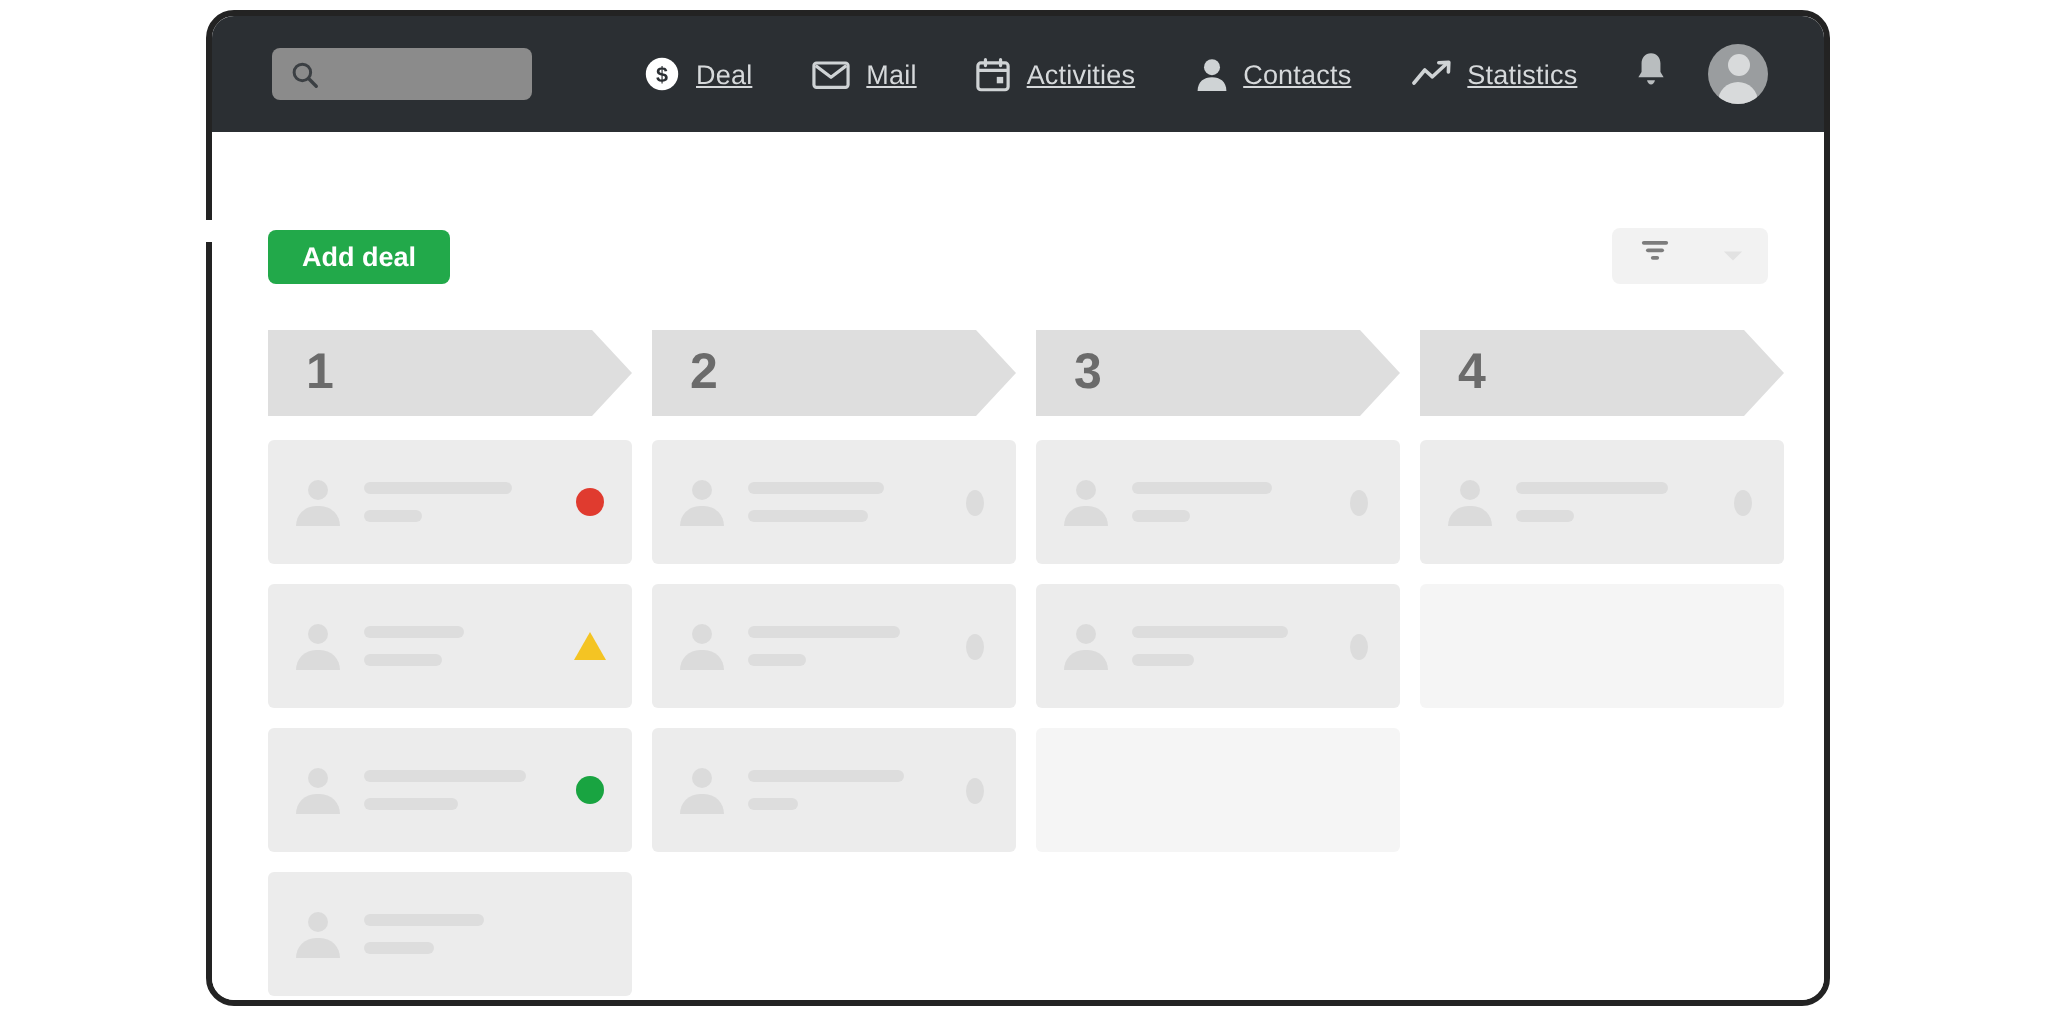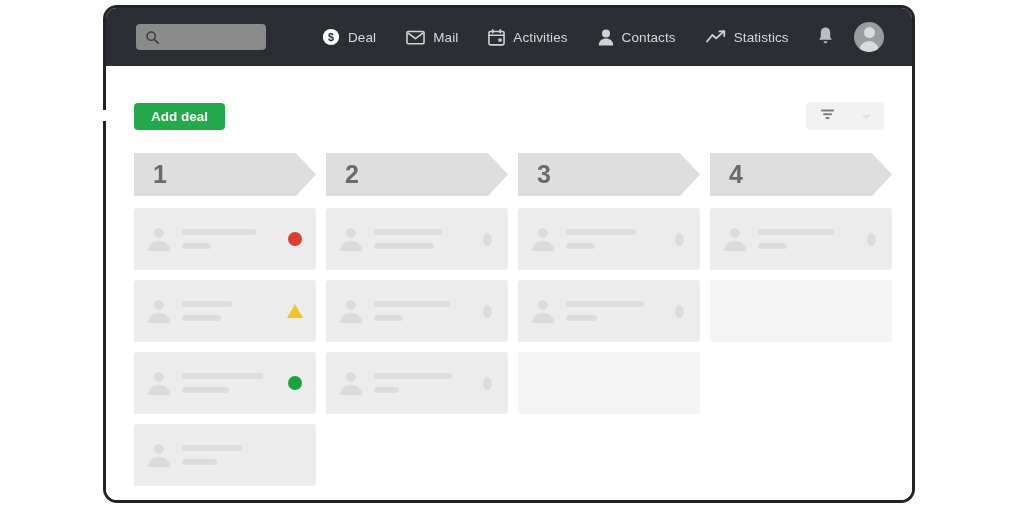--- a/index.html
+++ b/index.html
@@ -81,21 +81,21 @@
   .nav-item {
     display: flex;
     align-items: center;
     gap: 8px;
     color: #d6d9db;
     font-size: 13.5px;
     white-space: nowrap;
     cursor: pointer;
   }
   .nav-item .nav-icon { display: flex; align-items: center; }
-  .nav-label { letter-spacing: 0.1px; }
+  .nav-label { letter-spacing: 0.1px; text-decoration: underline; }
 
   .topbar-right {
     margin-left: auto;
     display: flex;
     align-items: center;
     gap: 20px;
   }
 
   .avatar {
     width: 30px;
@@ -122,21 +122,21 @@
   }
 
   
   .content {
     position: absolute;
     left: 0;
     top: 58px;
     right: 0;
     bottom: 0;
     background: #ffffff;
-    padding: 4px 28px;
+    padding: 16px 28px;
     box-sizing: border-box;
   }
 
   .toolbar {
     display: flex;
     align-items: center;
     padding-top: 32px;
   }
 
   .add-deal-btn {

